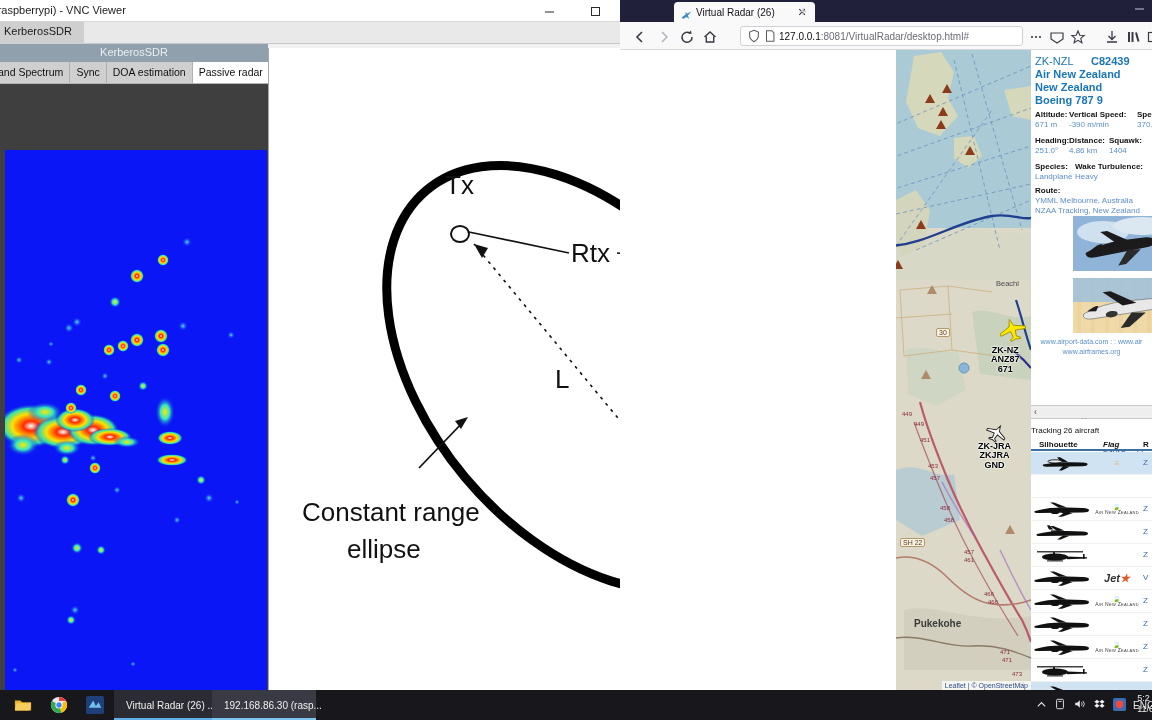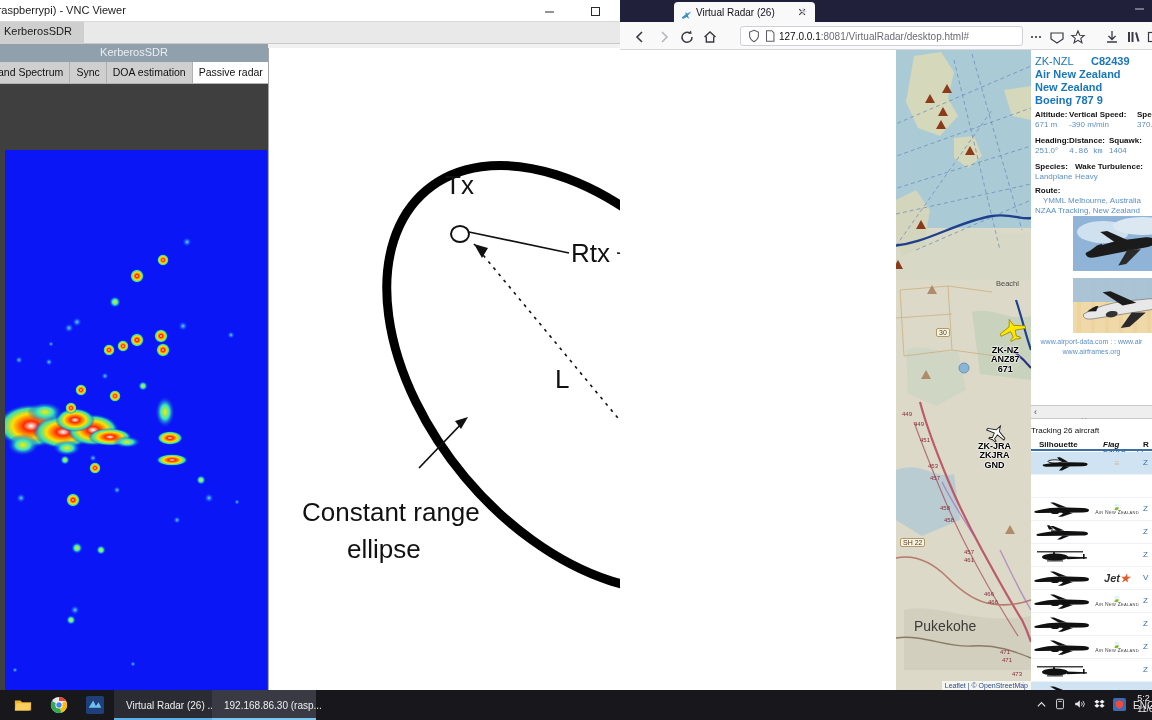--- a/index.html
+++ b/index.html
@@ -469,21 +469,21 @@
           <div>ANZ87</div>
           <div>671</div>
         </div>
         <div class="plane-marker" style="left:82px; top:392px;">
           <div>ZK-JRA</div>
           <div>ZKJRA</div>
           <div>GND</div>
         </div>
 
         <div class="map-label" style="left:100px; top:229px;">Beachl</div>
-        <div class="map-label" style="left:18px; top:568px; font-size:14px; color:#3a3a3a;">Pukekohe</div>
+        <div class="map-label" style="left:18px; top:568px; font-size:10px; color:#3a3a3a;font-weight:bold;">Pukekohe</div>
 
         <div class="shield" style="left:40px; top:278px;">30</div>
         <div class="shield" style="left:4px; top:488px;">SH 22</div>
 
         <div class="map-attrib">Leaflet | © OpenStreetMap</div>
       </div>
 
       <div class="detail">
         <div class="d-reg">ZK-NZL</div>
         <div class="d-icao">C82439</div>
@@ -494,31 +494,31 @@
         <div class="fld-l" style="left:4px; top:60px;">Altitude:</div>
         <div class="fld-v" style="left:4px; top:70px;">671 m</div>
         <div class="fld-l" style="left:38px; top:60px;">Vertical Speed:</div>
         <div class="fld-v" style="left:38px; top:70px;">-390 m/min</div>
         <div class="fld-l" style="left:106px; top:60px;">Spee</div>
         <div class="fld-v" style="left:106px; top:70px;">370.2</div>
 
         <div class="fld-l" style="left:4px; top:86px;">Heading:</div>
         <div class="fld-v" style="left:4px; top:96px;">251.0°</div>
         <div class="fld-l" style="left:38px; top:86px;">Distance:</div>
-        <div class="fld-v" style="left:38px; top:96px;font-family:Liberation Mono, monospace;">4.86 km</div>
+        <div class="fld-v" style="left:38px; top:96px;">4.86 km</div>
         <div class="fld-l" style="left:78px; top:86px;">Squawk:</div>
         <div class="fld-v" style="left:78px; top:96px;">1404</div>
 
         <div class="fld-l" style="left:4px; top:112px;">Species:</div>
         <div class="fld-v" style="left:4px; top:122px;">Landplane</div>
         <div class="fld-l" style="left:44px; top:112px;">Wake Turbulence:</div>
         <div class="fld-v" style="left:44px; top:122px;">Heavy</div>
 
         <div class="fld-l" style="left:4px; top:136px;">Route:</div>
-        <div class="fld-v" style="left:12px; top:146px;">YMML Melbourne, Australia</div>
+        <div class="fld-v" style="left:4px; top:146px;">YMML Melbourne, Australia</div>
         <div class="fld-v" style="left:4px; top:156px;">NZAA Tracking, New Zealand</div>
 
         <div class="photo" style="top:166px;">
           <svg width="110" height="55" viewBox="0 0 110 55">
               <rect width="110" height="55" fill="#8fb4d8"></rect>
             <ellipse cx="30" cy="16" rx="26" ry="11" fill="#cfe0ee"></ellipse>
               <ellipse cx="70" cy="10" rx="30" ry="9" fill="#dbe8f2"></ellipse>
             <g transform="translate(52,30) rotate(-10)">
               <path d="M-40 0 q18 -7 40 -6 l22 1 q8 1 8 5 q0 5 -9 5 l-52 1 q-10 0 -9 -6 z" fill="#1b1b1b"></path>
               <path d="M-6 -2 l-16 -16 l7 0 l22 15 z" fill="#1b1b1b"></path>

